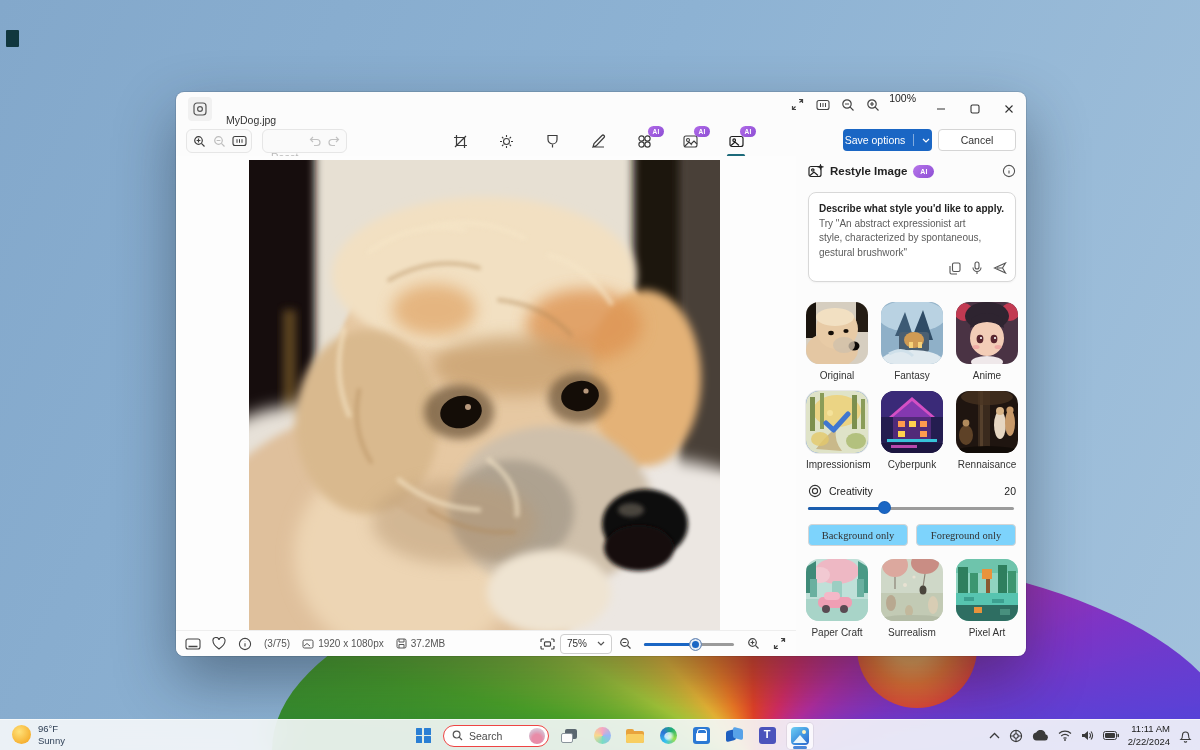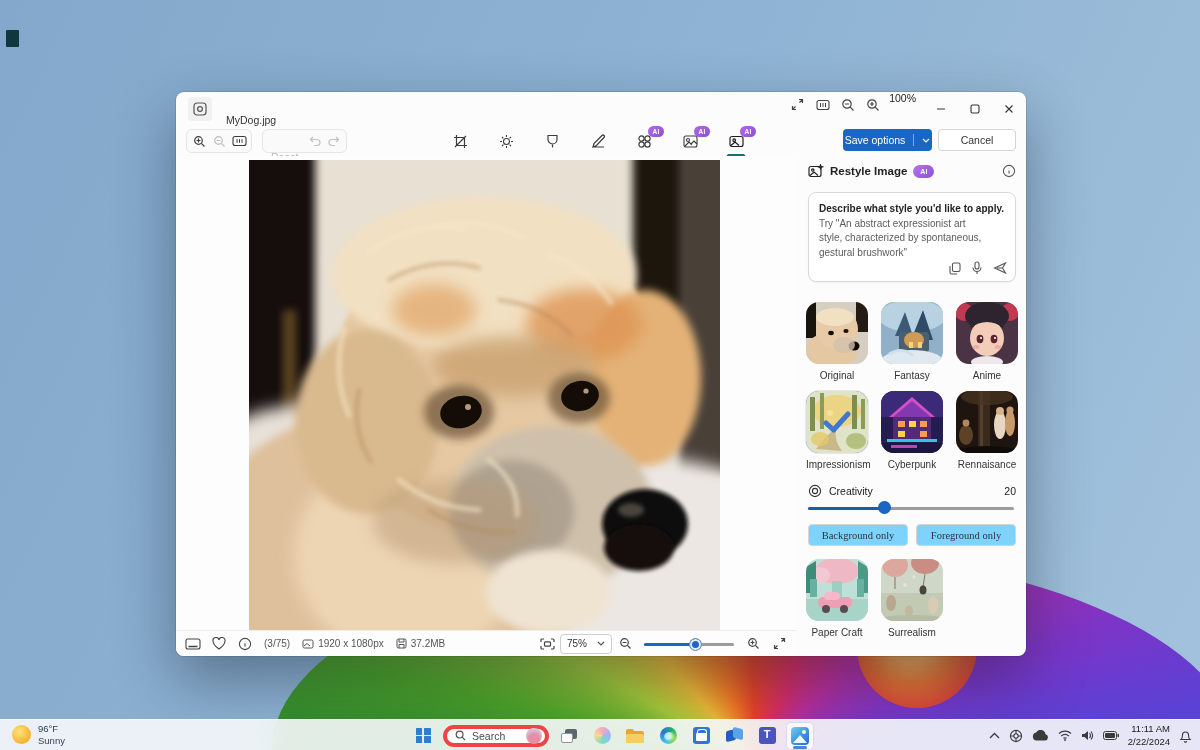--- a/index.html
+++ b/index.html
@@ -23,21 +23,21 @@
     background:rgba(246,248,250,.9); border-top:1px solid rgba(255,255,255,.55);
     backdrop-filter:blur(18px); }
   .weather { position:absolute; left:12px; top:3px; display:flex; align-items:center; gap:7px; }
   .sun { width:19px; height:19px; border-radius:50%; background:radial-gradient(circle at 38% 35%, #ffe27a, #f6b233 70%, #eb9a22); }
   .weather-text { font-size:9.5px; color:#33445a; line-height:1.25; }
   .weather-text .t { color:#2c3c52; }
   .tb-center { position:absolute; left:410px; top:0; height:31px; display:flex; align-items:center; gap:7px; }
   .tb-btn { width:26px; height:26px; display:flex; align-items:center; justify-content:center; border-radius:4px; position:relative; }
   .start-logo { width:15px; height:15px; display:grid; grid-template-columns:1fr 1fr; grid-template-rows:1fr 1fr; gap:1.5px; }
   .start-logo span { background:#2a7fd4; border-radius:.5px; }
-  .search-pill { height:22px; width:106px; background:#fff; border:4px solid #ef4444; border-radius:11px;
+  .search-pill { height:22px; width:106px; background:#fff; border:1px solid #ef4444; border-radius:11px;
     display:flex; align-items:center; padding:0 3px 0 8px; gap:6px; }
   .search-pill .s-label { font-size:10.5px; color:#4a4a4a; flex:1; }
   .search-thumb { width:16px; height:16px; border-radius:8px;
     background:radial-gradient(circle at 50% 70%, #e88ca8 0 35%, #d8b2c8 60%, #e8e2ea 100%); }
   .taskview-ic { position:relative; width:16px; height:14px; }
   .taskview-ic i { position:absolute; border-radius:2px; }
   .taskview-ic .b { left:4px; top:0; width:12px; height:10px; background:#5b6770; }
   .taskview-ic .f { left:0; top:4px; width:12px; height:10px; background:#fdfdfd; border:1px solid #8a949c; }
   .copilot-ic { width:17px; height:17px; border-radius:50%;
     background:conic-gradient(#f6a7c1,#9ab8f5,#79dcc3,#f8d98e,#f6a7c1); }
@@ -650,20 +650,41 @@
               <ellipse cx="10" cy="44" rx="5" ry="8" fill="#b8a890"></ellipse>
               <ellipse cx="52" cy="46" rx="5" ry="9" fill="#d8cdb4"></ellipse>
               <ellipse cx="28" cy="52" rx="4" ry="6" fill="#c2b89c"></ellipse>
               <circle cx="24" cy="26" r="2" fill="#e8e2d2"></circle>
               <circle cx="33" cy="18" r="1.6" fill="#e8e2d2"></circle>
               <ellipse cx="31" cy="60" rx="31" ry="4" fill="#b4bca6"></ellipse>
             </svg>
         </div>
         <div class="lbl">Surrealism</div>
       </div>
+      <div class="style-card">
+        <div class="thumb">
+          <svg width="62" height="62" viewBox="0 0 62 62" shape-rendering="crispEdges">
+              <rect width="62" height="62" fill="#8fd4c0"></rect>
+              <rect y="0" width="62" height="14" fill="#6ec4ac"></rect>
+              <rect x="2" y="8" width="10" height="26" fill="#2e7f5e"></rect>
+              <rect x="14" y="14" width="8" height="20" fill="#3c9670"></rect>
+              <rect x="42" y="6" width="9" height="28" fill="#2e7f5e"></rect>
+              <rect x="52" y="12" width="8" height="22" fill="#3c9670"></rect>
+              <rect x="26" y="10" width="10" height="10" fill="#e8933c"></rect>
+              <rect x="30" y="20" width="4" height="14" fill="#8a5a30"></rect>
+              <rect y="34" width="62" height="12" fill="#57c4b0"></rect>
+              <rect x="8" y="38" width="10" height="4" fill="#3ca090"></rect>
+              <rect x="36" y="40" width="12" height="4" fill="#3ca090"></rect>
+              <rect y="46" width="62" height="16" fill="#2e6e62"></rect>
+              <rect x="18" y="48" width="8" height="6" fill="#e8933c"></rect>
+              <rect x="44" y="50" width="10" height="6" fill="#48907e"></rect>
+            </svg>
+        </div>
+        <div class="lbl">Pixel Art</div>
+      </div>
     </div>
   </div>
 </div>
 
 <div class="taskbar">
   <div class="weather">
     <div class="sun"></div>
     <div class="weather-text">
       <div class="t">96°F</div>
       <div>Sunny</div>

